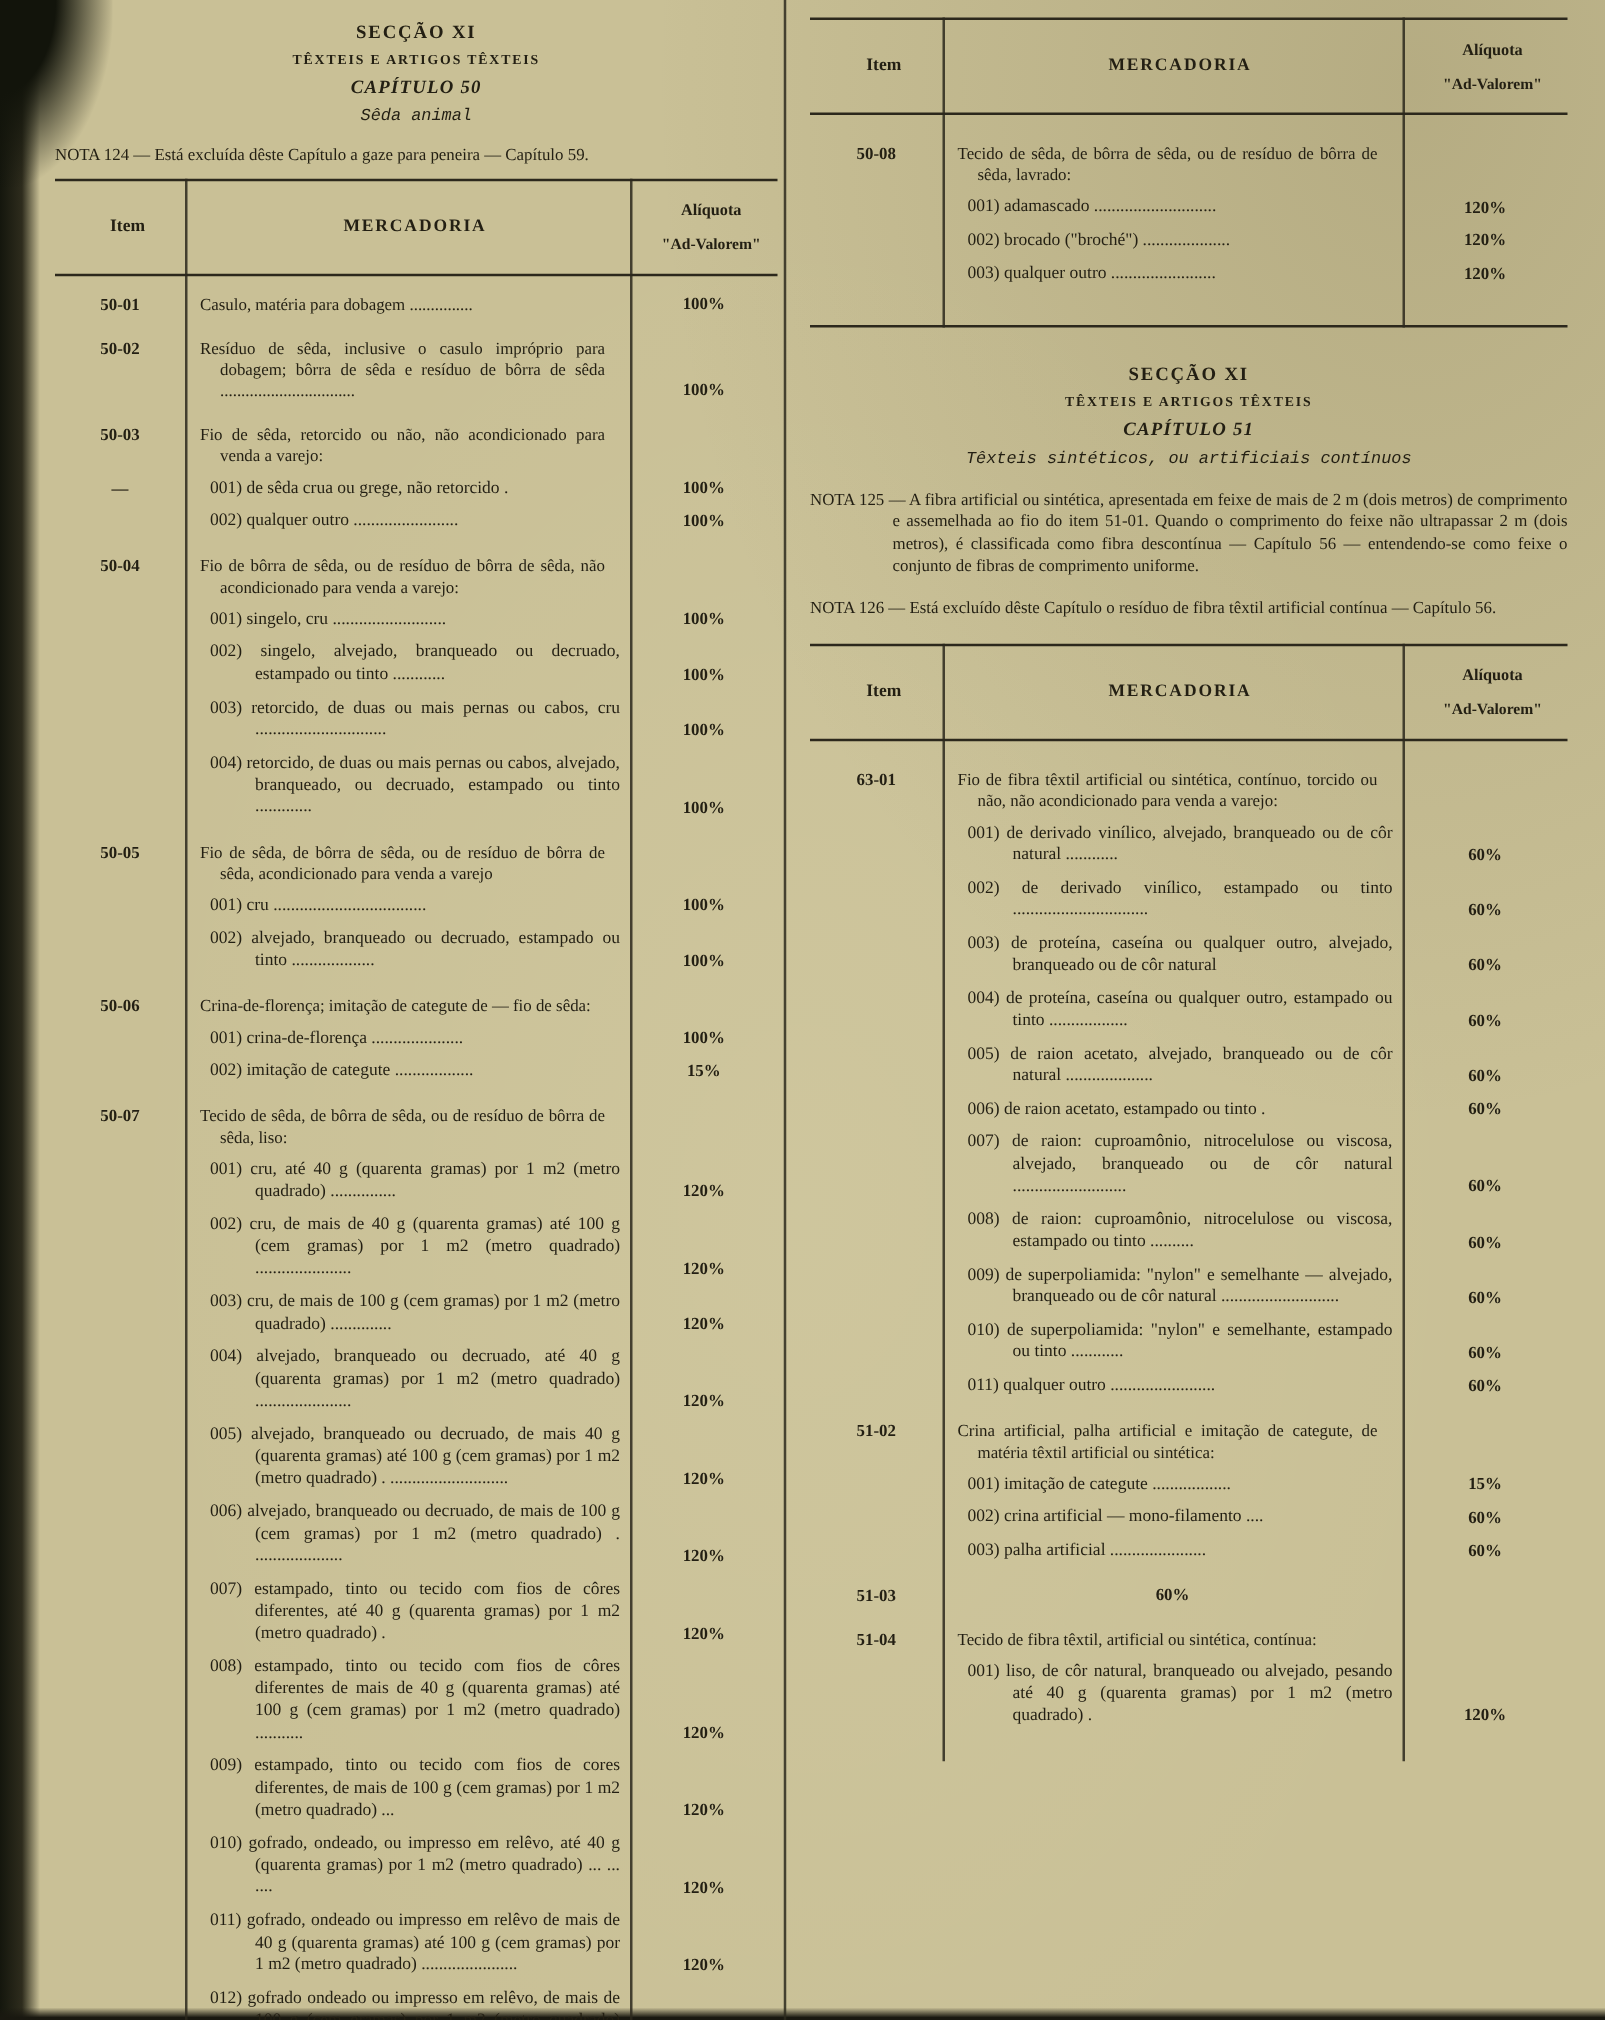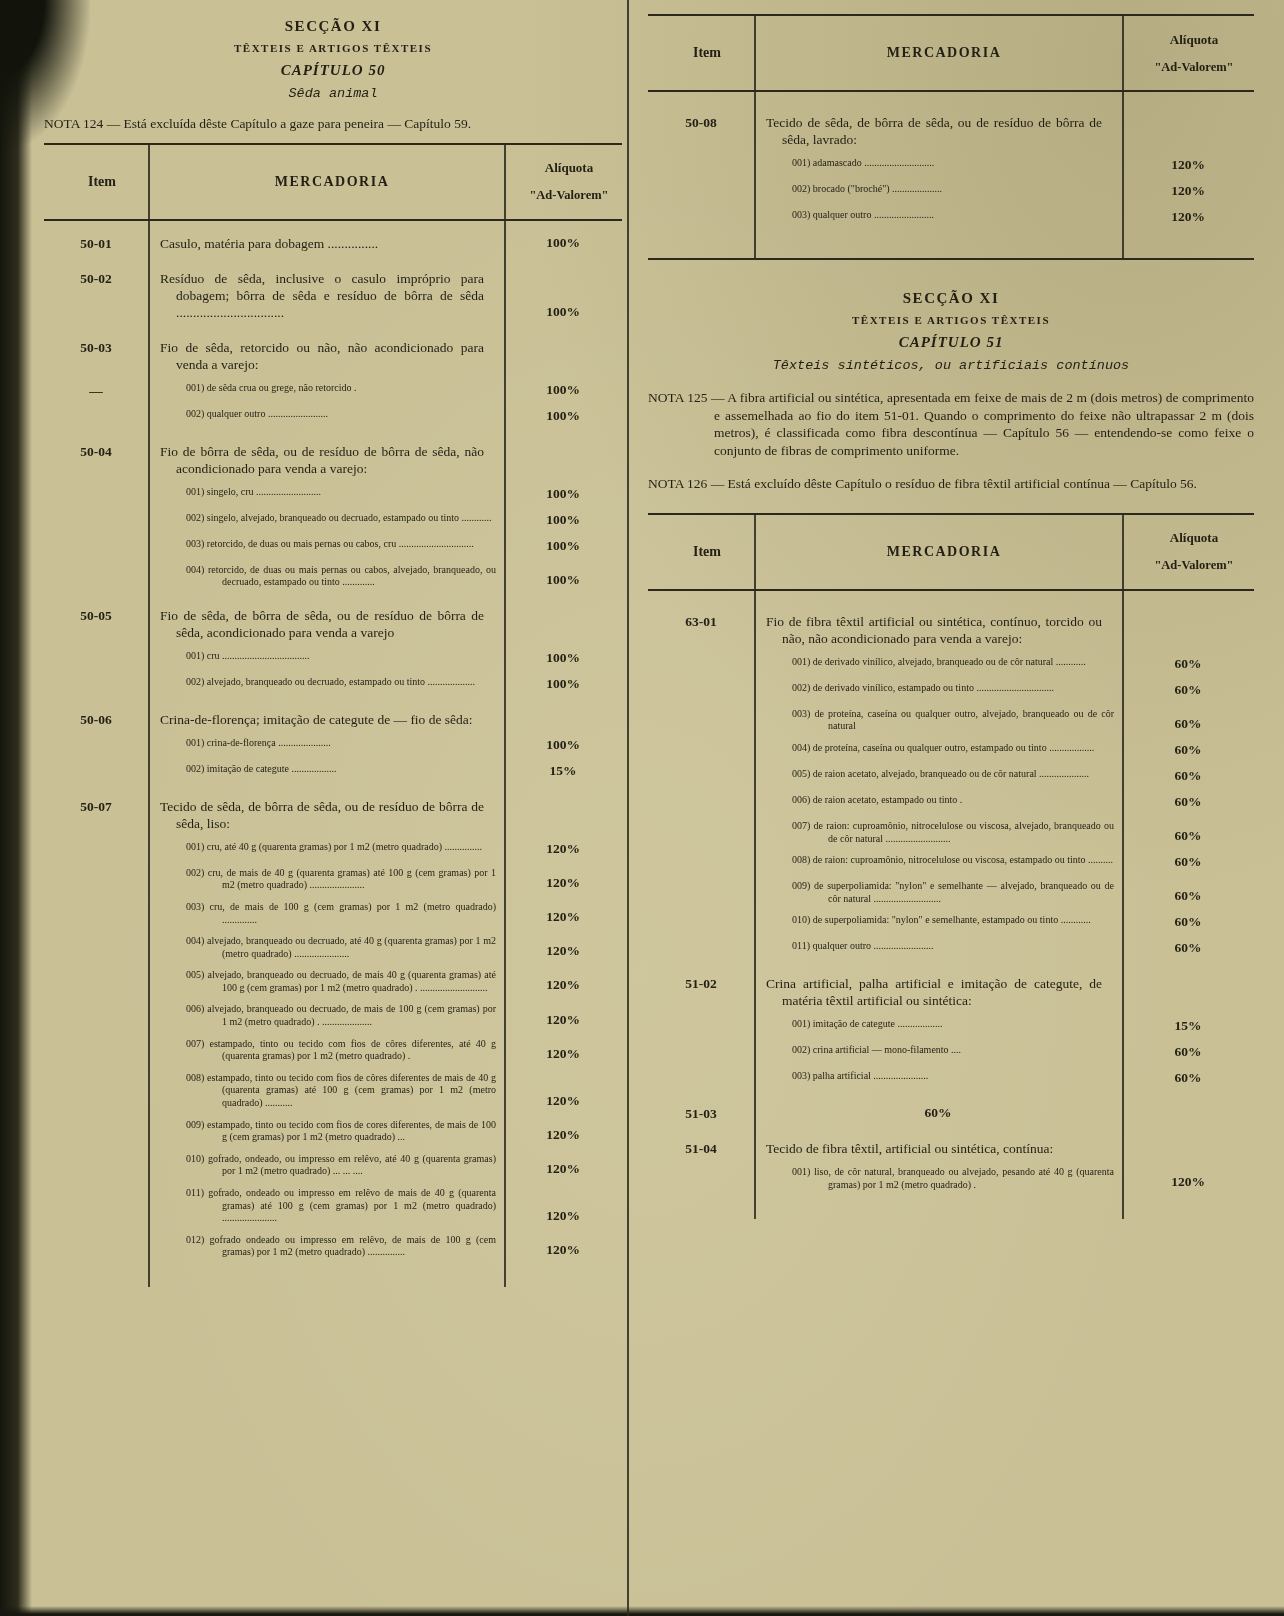--- a/index.html
+++ b/index.html
@@ -46,21 +46,21 @@
   .th-aliq .aliq2{font-size:12.5px;}
   .tbody{padding:14px 0 10px 0;}
   .t-right .tbody{padding-top:22px;}
   .bordered-bottom{border-bottom:2.5px solid var(--ink);padding-bottom:14px;}
 
   .trow{margin:0 0 18px 0;}
   .tgroup{display:grid;grid-template-columns:var(--c1) 1fr var(--c3);}
   .tgroup.sub{margin-top:9px;}
   .cc{text-align:center;font-weight:bold;font-size:13.5px;padding-top:1px;}
   .cd{font-size:13.5px;line-height:1.26;padding-left:28px;text-indent:-16px;padding-right:20px;text-align:justify;}
-  .cs{font-size:10px;line-height:1.26;padding-left:74px;text-indent:-36px;padding-right:8px;text-align:justify;}
+  .cs{font-size:14px;line-height:1.26;padding-left:56px;text-indent:-36px;padding-right:8px;text-align:justify;}
   .cr{display:flex;align-items:flex-end;justify-content:center;font-weight:bold;font-size:13.5px;padding-bottom:1px;}
 
   .gap-after-toptable{height:26px;}
 </style>
 </head>
 <body>
 
 <div class="page">
   <div class="edge-left"></div>
   <div class="corner-tl"></div>

